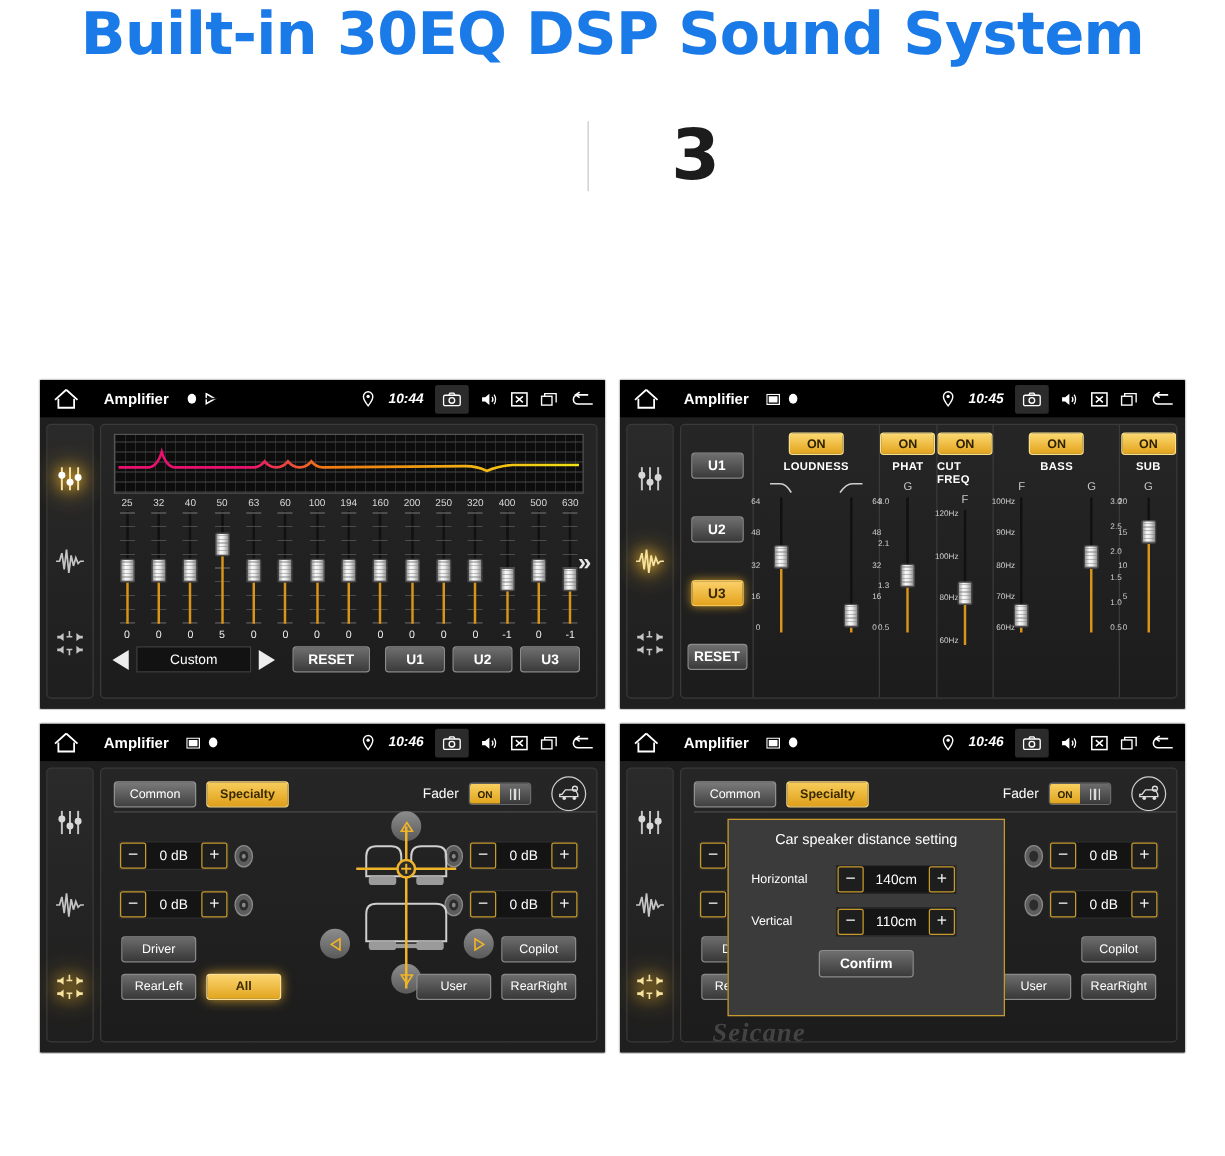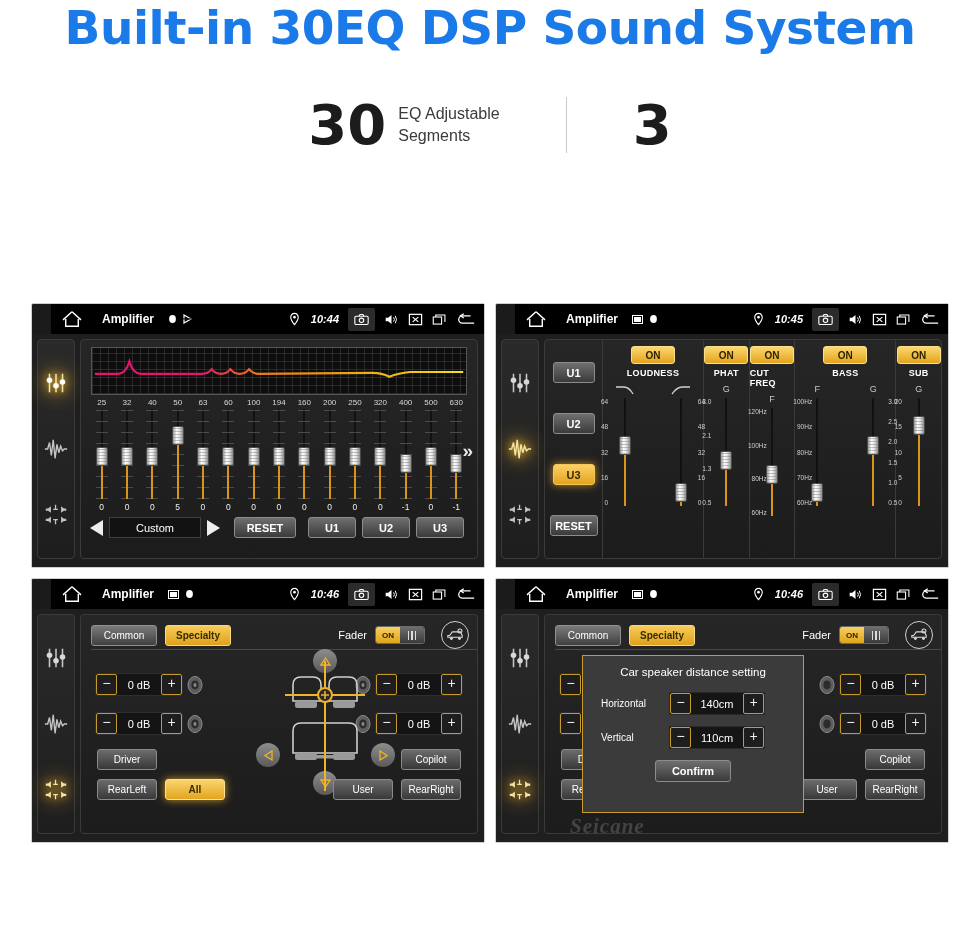--- a/index.html
+++ b/index.html
@@ -70,21 +70,20 @@
   }
 
   
   .statusbar {
     height: 30px;
     background: #000;
     display: flex;
     align-items: center;
     padding: 0 8px 0 10px;
     position: relative;
-    margin-left: 19px;
   }
   .sb-home { width: 22px; height: 18px; }
   .sb-title {
     color: #fff; font-size: 12px; font-weight: bold;
     margin-left: 19px;
   }
   .sb-miniicons { display: flex; gap: 6px; margin-left: 14px; align-items: center; }
   .sb-right {
     margin-left: auto; display: flex; align-items: center; gap: 9px; font-style: italic;
   }
@@ -133,21 +132,21 @@
     height: 48px;
     background:
       repeating-linear-gradient(0deg, rgba(70,70,70,.5) 0 1px, transparent 1px 8px),
       repeating-linear-gradient(90deg, rgba(70,70,70,.5) 0 1px, transparent 1px 8px),
       #0d0d0d;
     border: 1px solid #555;
     position: relative;
   }
   .eq-curve { position: absolute; inset: 0; width: 100%; height: 100%; }
   .eq-freqs {
-    display: flex; margin: 3px 8px 0 8px; justify-content: center;
+    display: flex; margin: 3px 8px 0 8px;
   }
   .eq-freqs span {
     flex: 1; text-align: center; color: #d8d8d8; font-size: 8px;
   }
   .eq-sliders {
     display: flex; margin: 2px 8px 0 8px; height: 92px; align-items: flex-start;
   }
   .eq-col { flex: 1; display: flex; justify-content: center; }
   .slider-v {
     position: relative; width: 12px; height: 90px;
@@ -366,27 +365,20 @@
     font-family: "Liberation Serif", serif;
     z-index: 5;
   }
 </style>
 </head>
 <body>
 
 <div class="hero-title">Built-in 30EQ DSP Sound System</div>
 
 <div class="stats-row">
-  <div class="stat">
-    <div class="stat-num">30</div>
-    <div class="stat-text">
-      <div>EQ Adjustable</div>
-      <div>Segments</div>
-    </div>
-  </div>
   <div class="stat-divider"></div>
   <div class="stat">
     <div class="stat-num">3</div>
   </div>
 </div>
 
 <div class="panels">
 
   <div class="unit">
     <div class="statusbar">

